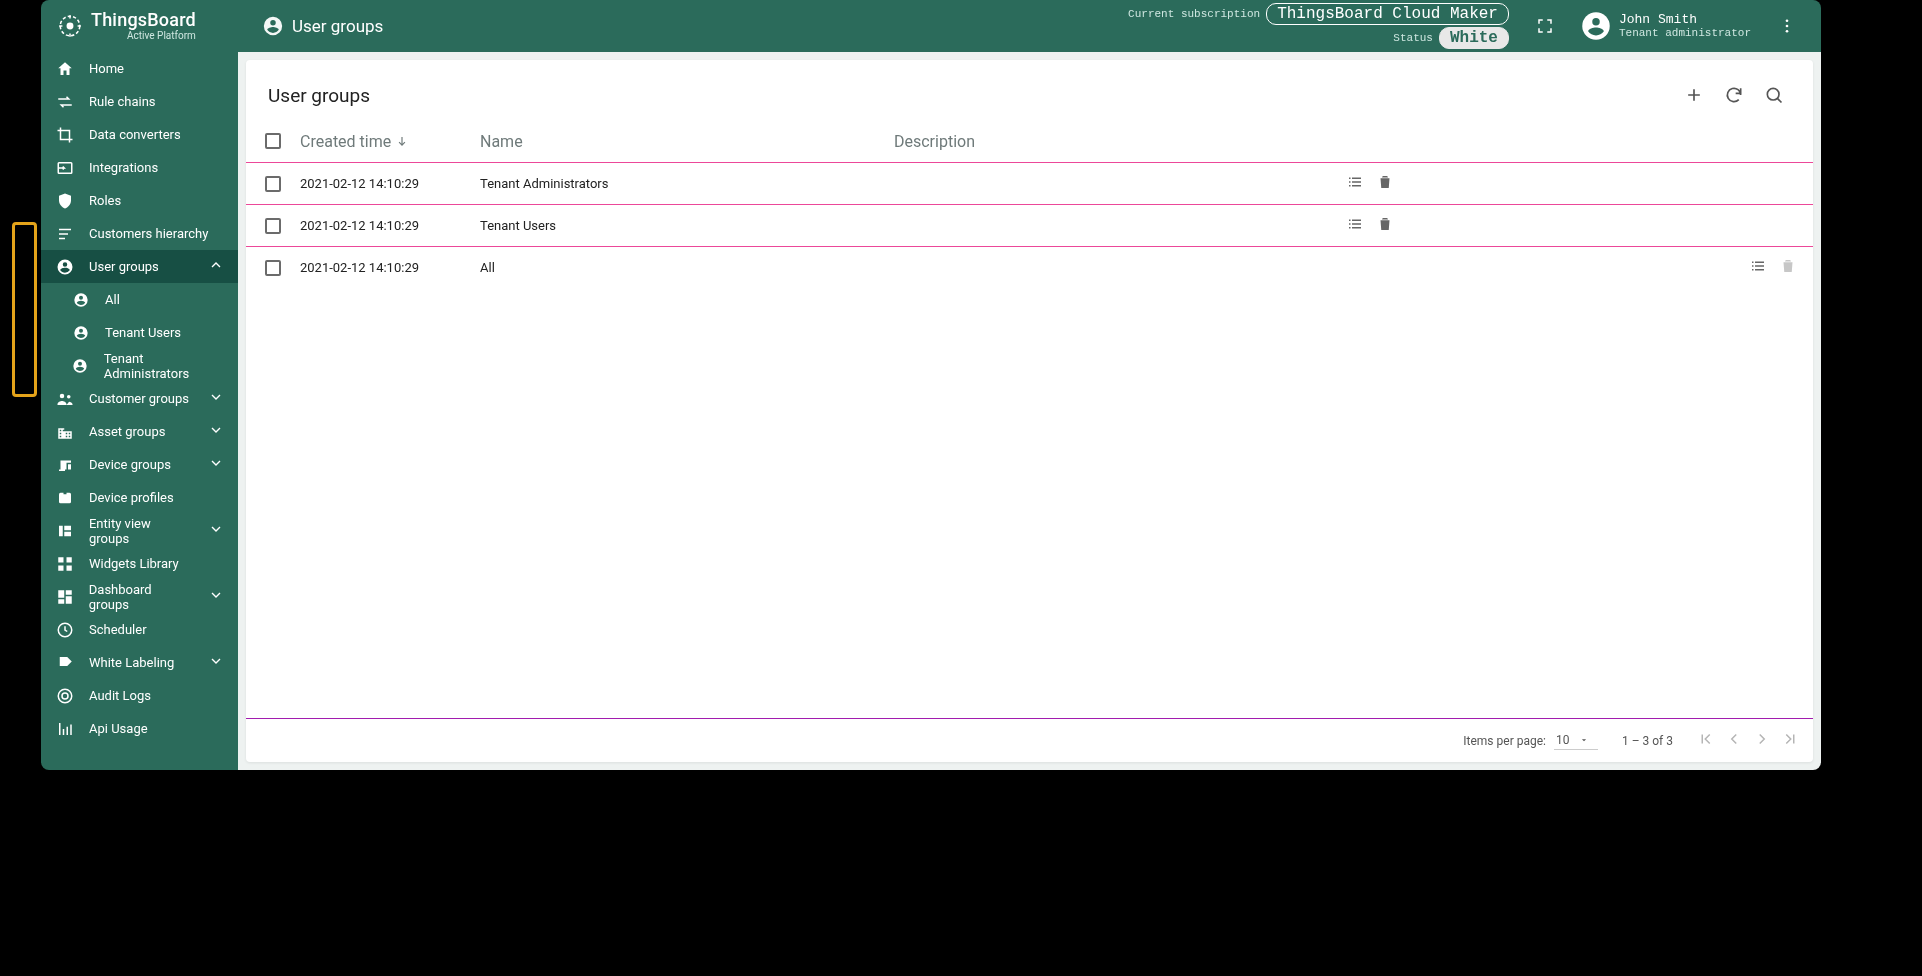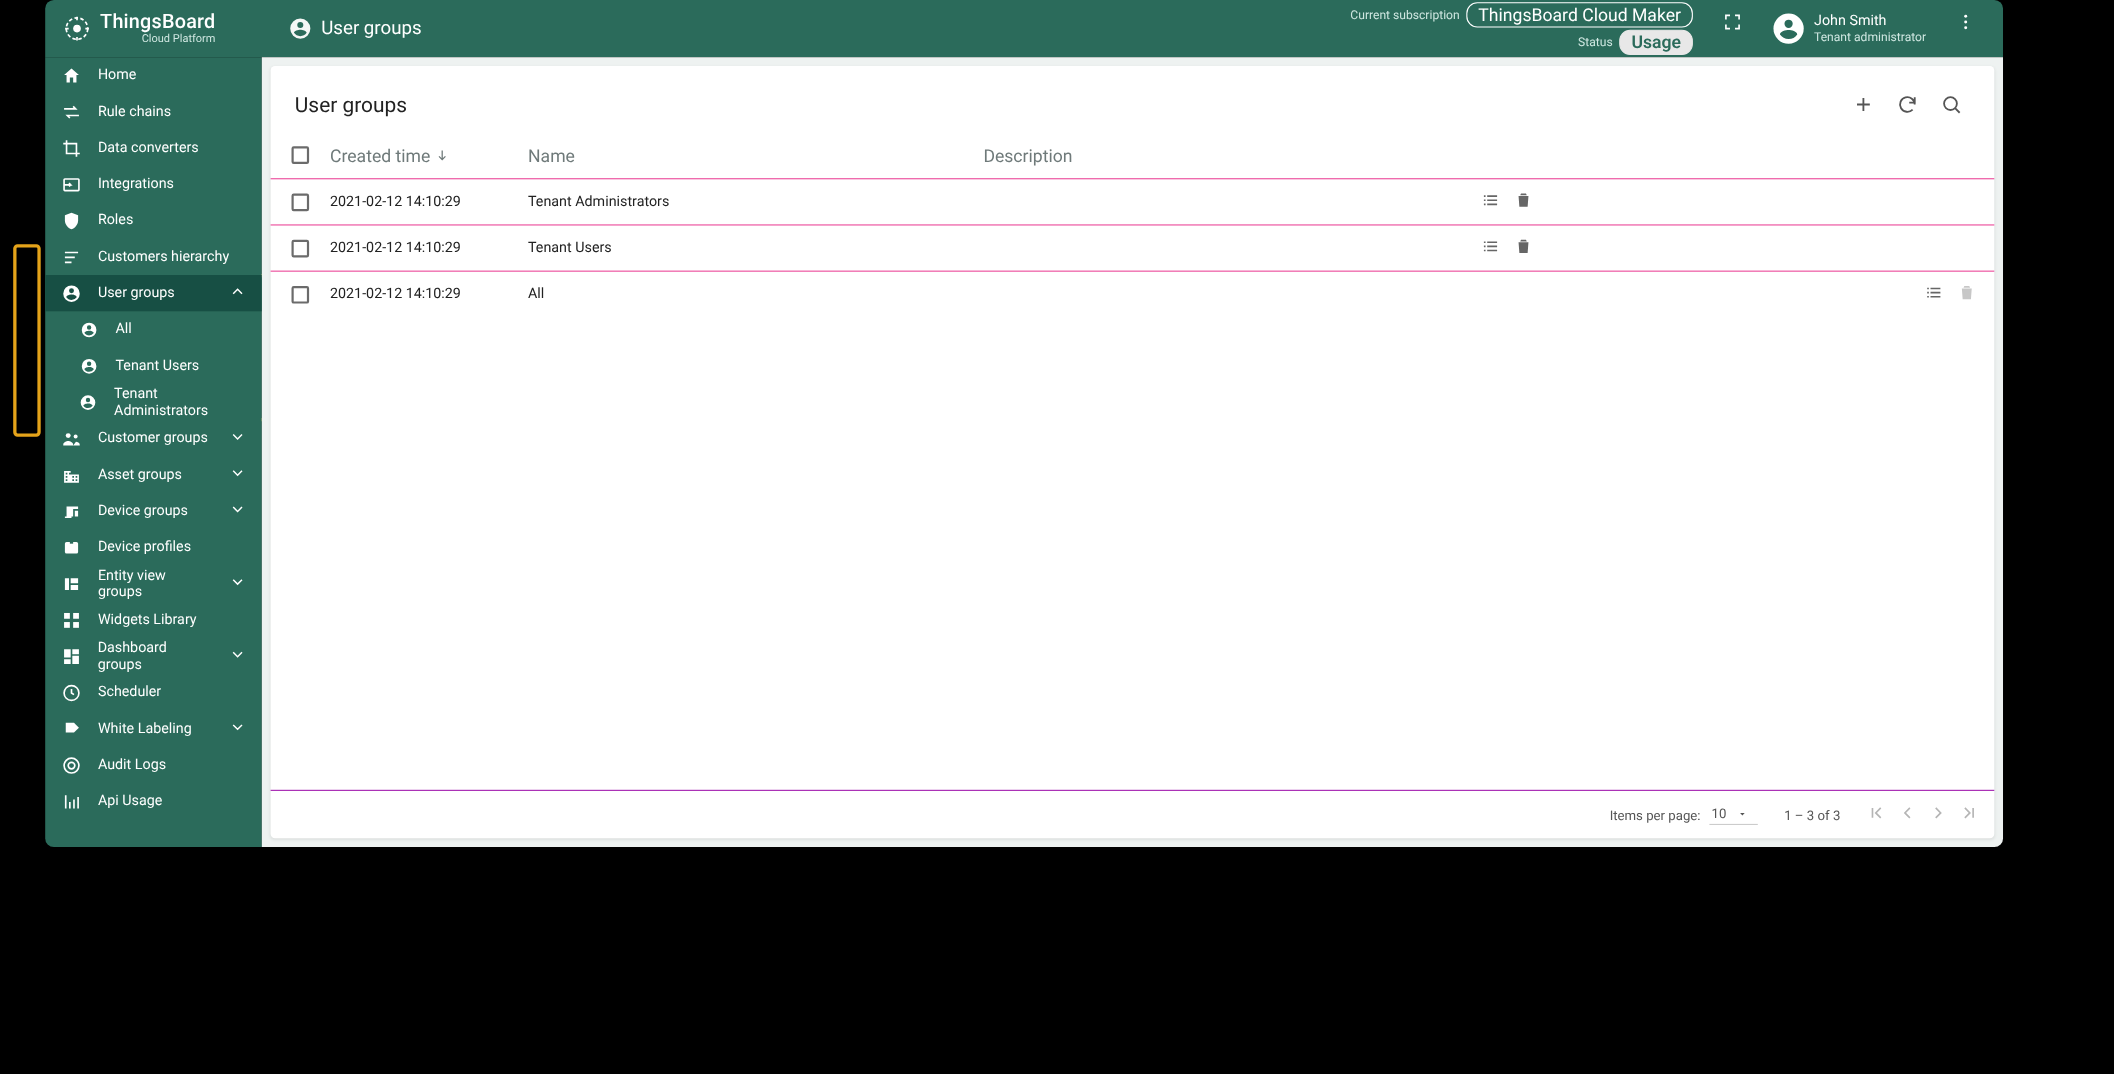--- a/index.html
+++ b/index.html
@@ -17,21 +17,21 @@
   .app{position:absolute;left:41px;top:0;width:1780px;height:770px;display:flex;flex-direction:column;border-radius:8px;overflow:hidden;}
   
   .topbar{height:52px;background:var(--tb-green);color:#fff;display:flex;align-items:center;padding:0 10px 0 0;}
   .brand{width:197px;height:52px;display:flex;align-items:center;padding-left:16px;gap:8px;}
   .brand svg{flex:0 0 auto;}
   .brand-text{display:flex;flex-direction:column;line-height:1;}
   .brand-text .t{font-size:18px;font-weight:500;letter-spacing:.2px;}
   .brand-text .s{font-size:10px;color:#cfe7e1;align-self:flex-end;margin-top:2px;}
   .crumb{display:flex;align-items:center;gap:8px;padding-left:24px;font-size:17px;font-weight:400;}
   .crumb svg{opacity:.95;}
-  .top-right{margin-left:auto;display:flex;gap:18px;padding-right:6px;}
+  .top-right{margin-left:auto;display:flex;align-items:center;gap:18px;padding-right:6px;font-family:Liberation Mono, monospace;}
   .sub-block{display:flex;flex-direction:column;align-items:flex-end;gap:2px;font-size:11px;}
   .sub-row{display:flex;align-items:center;gap:6px;}
   .pill{border:1px solid #fff;border-radius:10px;padding:1px 10px;font-size:16px;white-space:nowrap;}
   .pill.filled{background:#e8e8e8;color:#2b6b5b;border-color:#e8e8e8;font-weight:600;}
   .sub-label{color:#cfe7e1;}
   .icon-btn{display:flex;align-items:center;justify-content:center;width:36px;height:36px;border-radius:50%;cursor:pointer;}
   .user-block{display:flex;align-items:center;gap:8px;}
   .user-text{display:flex;flex-direction:column;align-items:flex-start;line-height:1.2;}
   .user-text .n{font-size:13px;}
   .user-text .r{font-size:11px;color:#cfe7e1;}
@@ -82,38 +82,38 @@
 
     <div class="topbar">
       <div class="brand">
         <svg width="26" height="26" viewBox="0 0 24 24" fill="none">
           <circle cx="12" cy="12" r="9" stroke="#fff" stroke-width="1.4" stroke-dasharray="3 2"></circle>
           <circle cx="12" cy="12" r="3.2" fill="#fff"></circle>
           <path d="M12 2v3M12 19v3M2 12h3M19 12h3" stroke="#fff" stroke-width="1.4"></path>
         </svg>
         <div class="brand-text">
           <span class="t">ThingsBoard</span>
-          <span class="s">Cloud Platform</span>
+          <span class="s">Active Platform</span>
         </div>
       </div>
       <div class="crumb">
         <svg width="22" height="22" viewBox="0 0 24 24" fill="#fff">
             <path d="M12 2a10 10 0 100 20 10 10 0 000-20zm0 3.5a3 3 0 110 6 3 3 0 010-6zm0 14c-2.6 0-4.9-1.3-6.3-3.3.1-2 4.2-3.1 6.3-3.1s6.2 1.1 6.3 3.1A7.7 7.7 0 0112 19.5z"></path>
           </svg>
         <span>User groups</span>
       </div>
       <div class="top-right">
         <div class="sub-block">
           <div class="sub-row">
             <span class="sub-label">Current subscription</span>
             <span class="pill">ThingsBoard Cloud Maker</span>
           </div>
           <div class="sub-row">
             <span class="sub-label">Status</span>
-            <span class="pill filled">Usage</span>
+            <span class="pill filled">White</span>
           </div>
         </div>
         <div class="icon-btn">
           <svg width="18" height="18" viewBox="0 0 24 24" fill="none" stroke="#fff" stroke-width="2">
               <path d="M4 9V4h5M20 9V4h-5M4 15v5h5M20 15v5h-5"></path>
             </svg>
         </div>
         <div class="user-block">
           <svg width="30" height="30" viewBox="0 0 24 24" fill="#fff">
               <circle cx="12" cy="12" r="11" fill="#fff"></circle>

